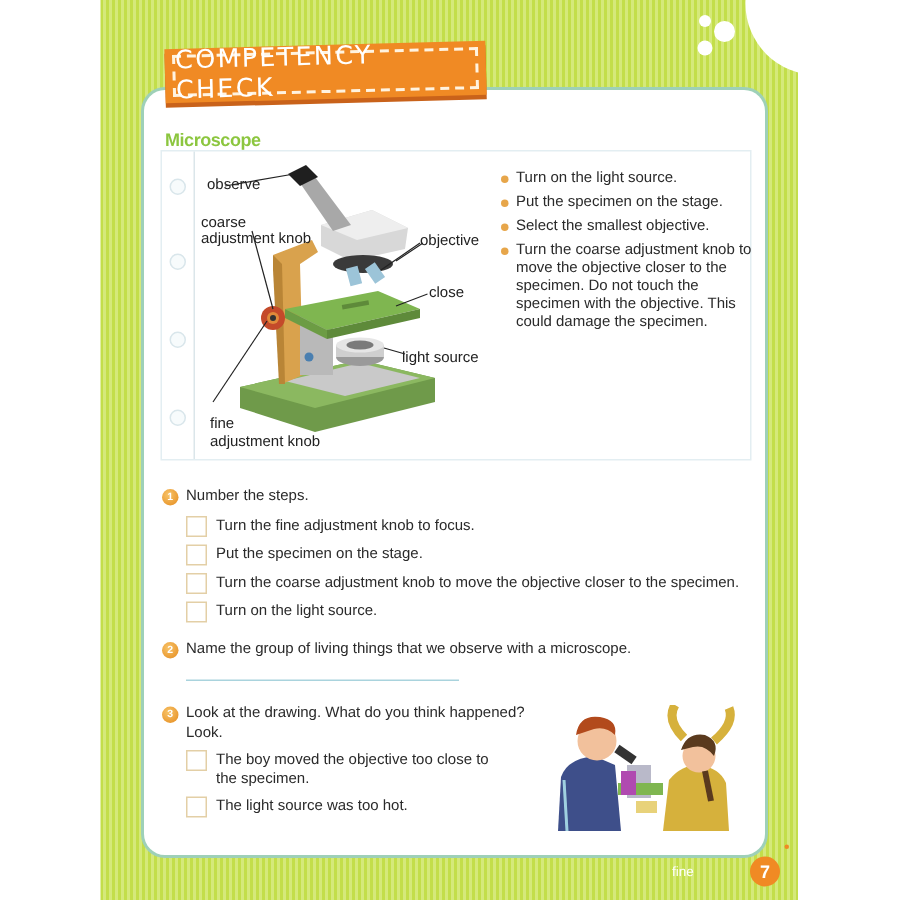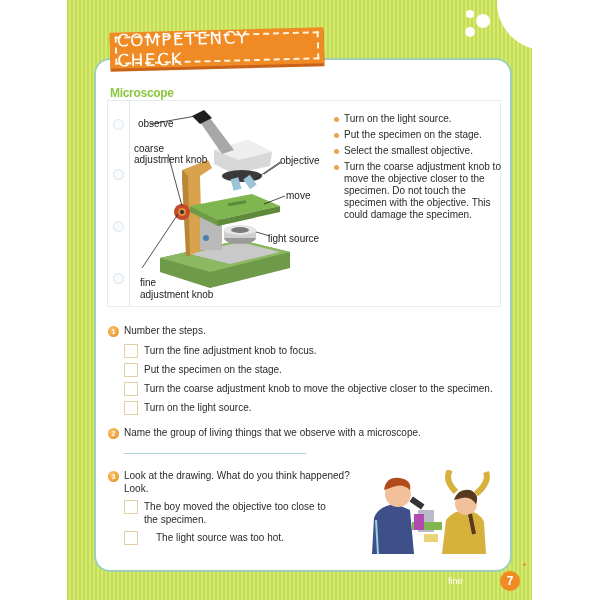--- a/index.html
+++ b/index.html
@@ -156,21 +156,21 @@
   <line x1="150" y1="52" x2="124" y2="70" stroke="#222" stroke-width="0.8"></line>
   <line x1="152" y1="52" x2="134" y2="64" stroke="#222" stroke-width="0.8"></line>
   <line x1="155" y1="86" x2="134" y2="94" stroke="#222" stroke-width="0.8"></line>
   <line x1="140" y1="126" x2="126" y2="122" stroke="#222" stroke-width="0.8"></line>
 </svg>
 
 <div class="label" style="left:138px;top:118px">observe</div>
 <div class="label" style="left:134px;top:143px">coarse</div>
 <div class="label" style="left:134px;top:154px">adjustment knob</div>
 <div class="label" style="left:280px;top:155px">objective</div>
-<div class="label" style="left:286px;top:190px">move</div>
+<div class="label" style="left:286px;top:190px">close</div>
 <div class="label" style="left:268px;top:233px">light source</div>
 <div class="label" style="left:140px;top:277px">fine</div>
 <div class="label" style="left:140px;top:289px">adjustment knob</div>
 
 <div class="instructions">
   <ul>
     <li><span class="bullet"></span><span>Turn on the light source.</span></li>
     <li><span class="bullet"></span><span>Put the specimen on the stage.</span></li>
     <li><span class="bullet"></span><span>Select the smallest objective.</span></li>
     <li><span class="bullet"></span><span>Turn the coarse adjustment knob to move the objective closer to the specimen. Do not touch the specimen with the objective. This could damage the specimen.</span></li>
@@ -194,21 +194,21 @@
 <div class="answer-line"></div>
 
 <div class="qnum" style="left:108px;top:471px">3</div>
 <div class="q-text" style="left:124px;top:470px">Look at the drawing. What do you think happened?</div>
 <div class="q-text" style="left:124px;top:483px">Look.</div>
 
 <div class="checkbox" style="left:124px;top:500px"></div>
 <div class="opt" style="left:144px;top:501px">The boy moved the objective too close to</div>
 <div class="opt" style="left:144px;top:514px">the specimen.</div>
 <div class="checkbox" style="left:124px;top:531px"></div>
-<div class="opt" style="left:156px;top:532px">The light source was too hot.</div>
+<div class="opt" style="left:144px;top:532px">The light source was too hot.</div>
 
 <svg style="position:absolute;left:370px;top:470px;" width="130" height="85" viewBox="0 0 130 85">
 
   <path d="M2,84 L4,48 Q8,36 26,34 L40,40 L44,84 Z" fill="#3e4f8a"></path>
   <path d="M6,50 L8,84" stroke="#9fd0e0" stroke-width="2"></path>
   <circle cx="28" cy="24" r="13" fill="#f2c19c"></circle>
   <path d="M14,20 Q16,6 30,8 Q42,10 40,20 Q34,14 26,16 Q20,18 14,20 Z" fill="#b24a1c"></path>
 
   <rect x="40" y="30" width="14" height="6" fill="#333" transform="rotate(35 47 33)"></rect>
   <rect x="48" y="40" width="16" height="22" fill="#b9b9c9"></rect>

